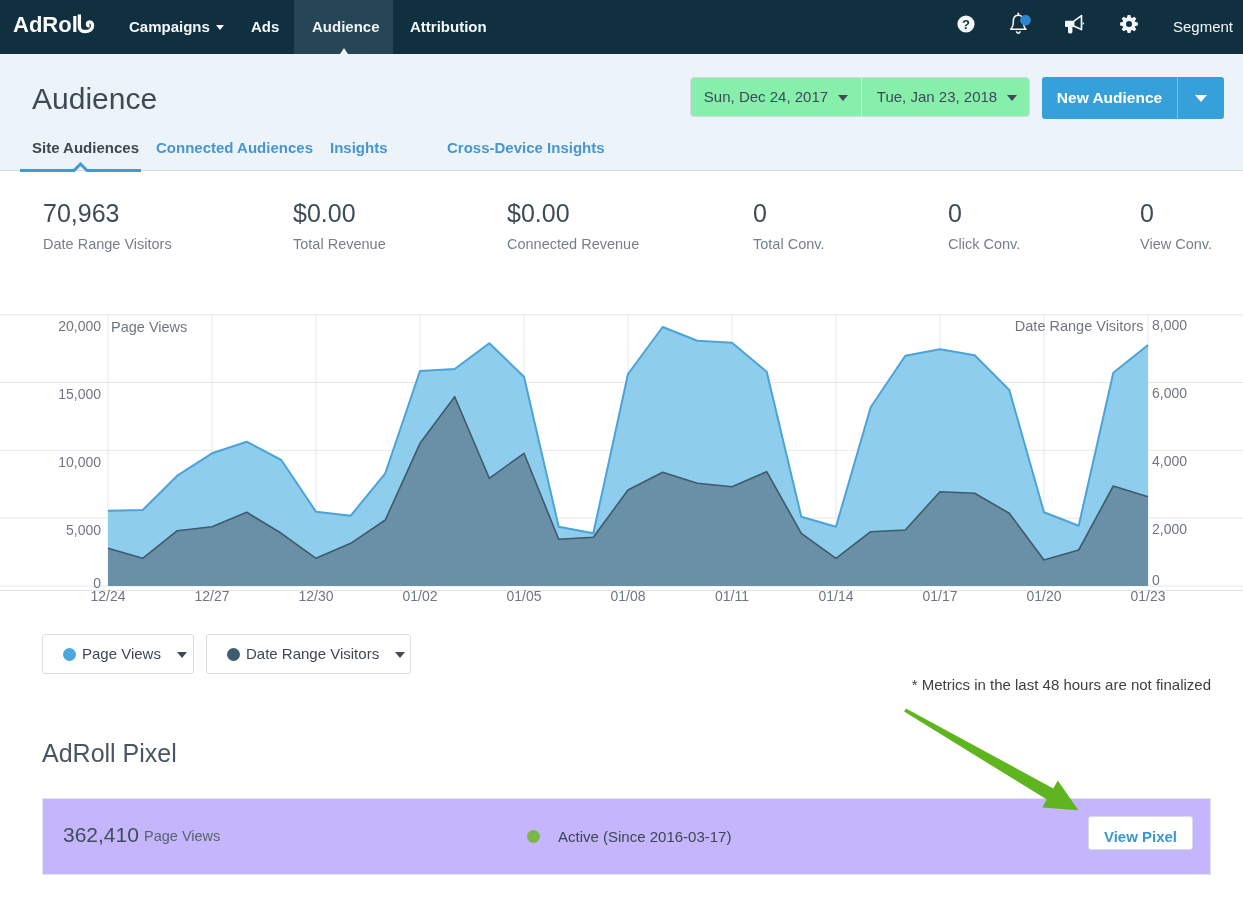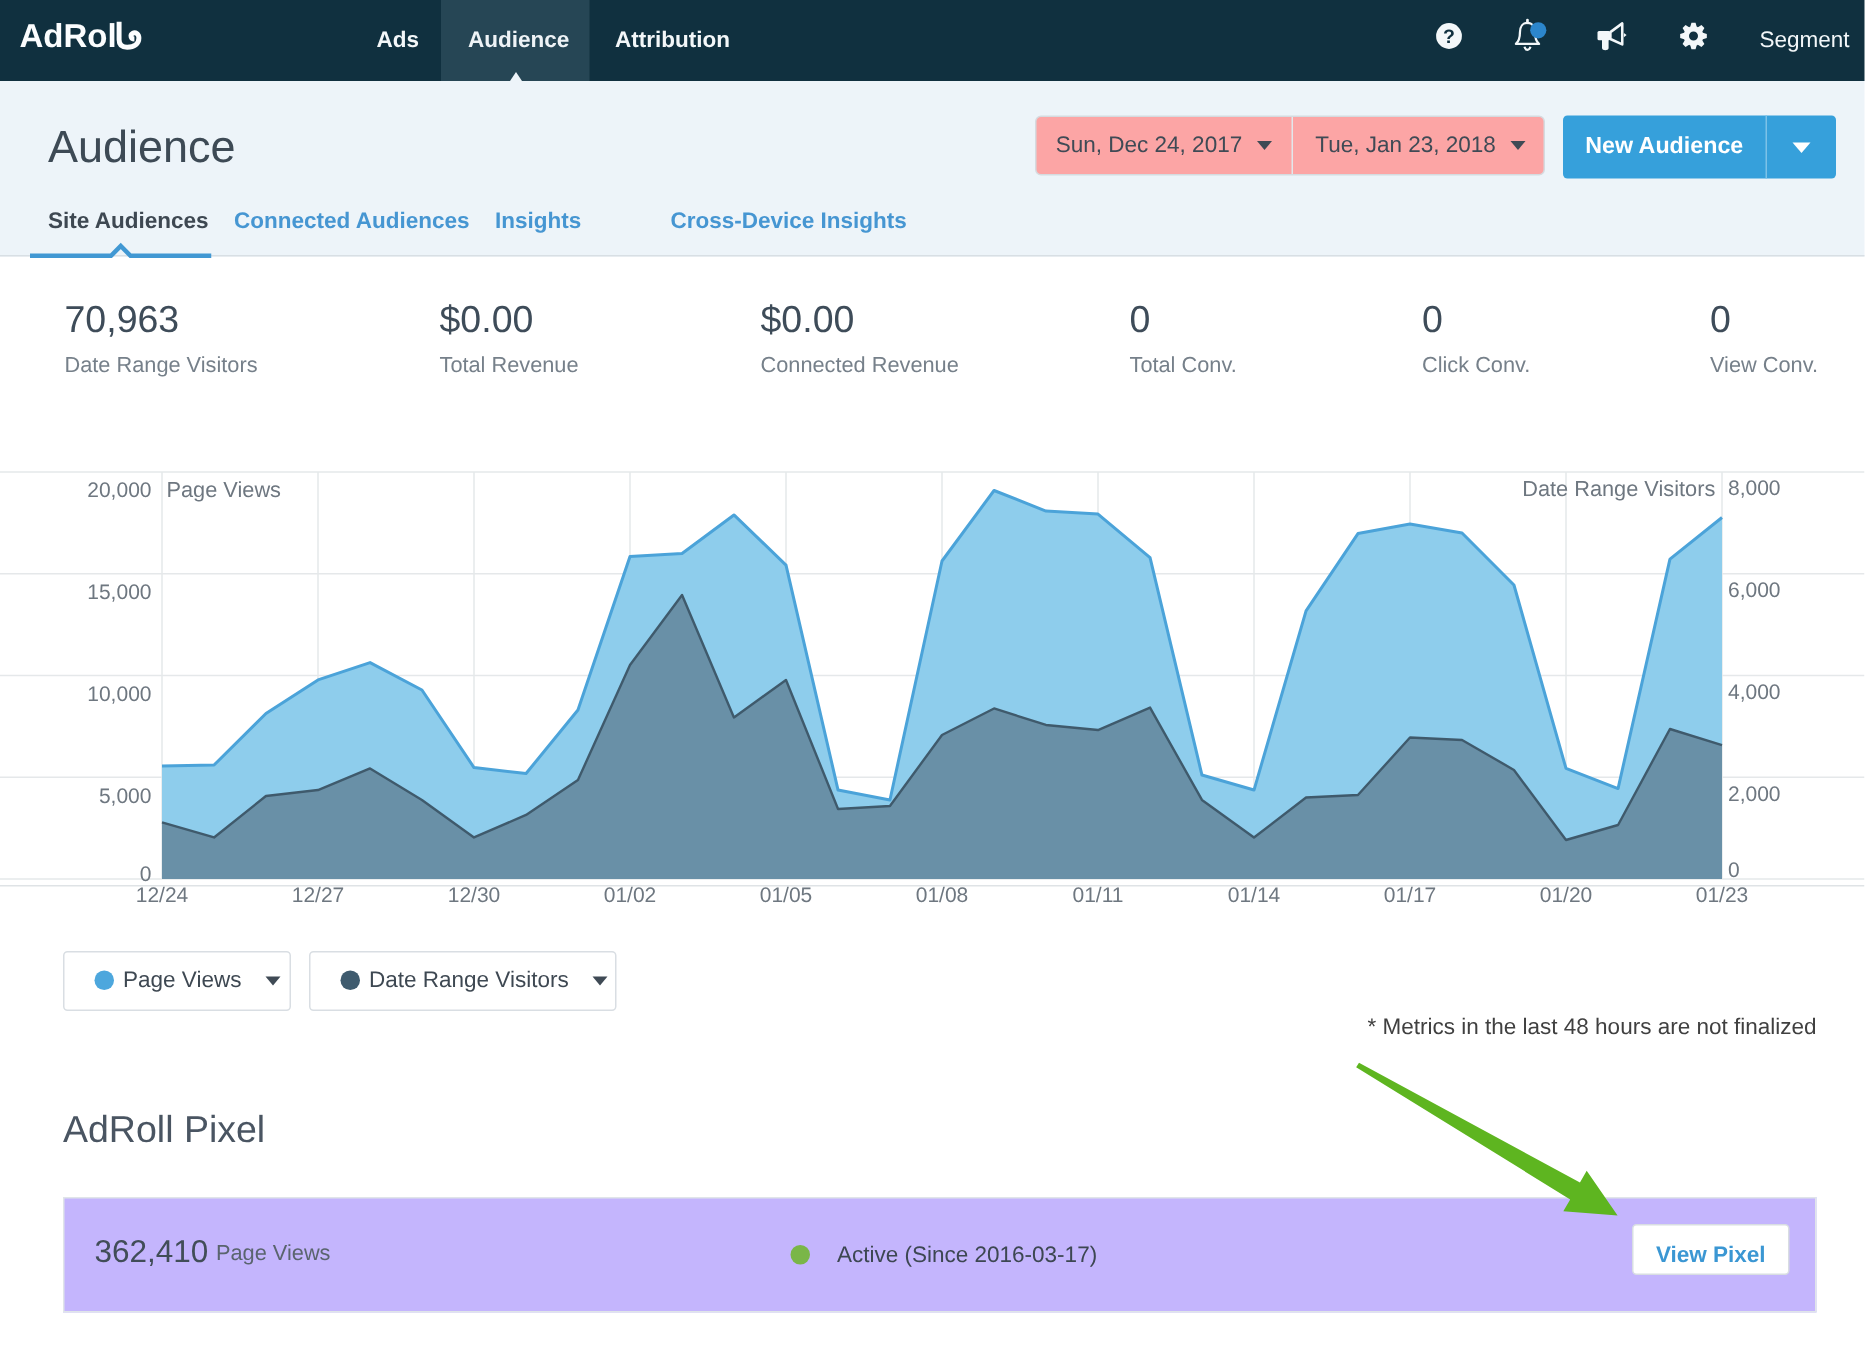--- a/index.html
+++ b/index.html
@@ -10,21 +10,21 @@
 #navActive { position:absolute; left:294px; top:0; width:99px; height:54px; background:#264655; }
 #navActive:after { content:""; position:absolute; left:45.5px; bottom:0; width:0; height:0; border-left:4.5px solid transparent; border-right:4.5px solid transparent; border-bottom:6px solid #edf4f9; }
 .navcaret { display:inline-block; width:0; height:0; border-left:4.5px solid transparent; border-right:4.5px solid transparent; border-top:5px solid #f3f7f9; vertical-align:2px; margin-left:6px; }
 
 #header { position:absolute; left:0; top:54px; width:1243px; height:117px; background:#edf4f9; border-bottom:1px solid #d8dfe4; }
 #h1 { position:absolute; left:32px; top:82px; font-size:30px; color:#3d4a55; font-weight:normal; }
 .tab { position:absolute; top:139px; font-size:15px; font-weight:bold; color:#4696d2; }
 .tab.active { color:#3e4852; }
 #tabline { position:absolute; left:20px; top:161px; }
 
-#dates { position:absolute; left:690px; top:77px; width:340px; height:40px; background:#fca5a5; border:1px solid #d5dbe0; border-radius:4px; }
+#dates { position:absolute; left:690px; top:77px; width:340px; height:40px; background:#86efac; border:1px solid #d5dbe0; border-radius:4px; }
 #dates .d { position:absolute; top:0; height:38px; line-height:38px; width:170px; text-align:center; font-size:15px; color:#3f4a55; }
 #dates .sep { position:absolute; left:170px; top:0; width:1px; height:38px; background:#e2e7eb; }
 .dcaret { display:inline-block; width:0; height:0; border-left:5px solid transparent; border-right:5px solid transparent; border-top:6px solid #3f4a55; margin-left:10px; vertical-align:1px; }
 #newaud { position:absolute; left:1042px; top:77px; width:182px; height:42px; background:#36a0db; border-radius:3px;padding-left:21px; }
 #newaud .main { position:absolute; left:0; top:0; width:135px; height:42px; line-height:42px; text-align:center; color:#fff; font-size:15.5px; font-weight:bold; }
 #newaud .split { position:absolute; left:135px; top:0; width:1px; height:42px; background:#7cc2e8; }
 #newaud .car { position:absolute; left:153px; top:18px; width:0; height:0; border-left:6.5px solid transparent; border-right:6.5px solid transparent; border-top:7px solid #fff; }
 
 .stat { position:absolute; }
 .stat .n { font-size:25px; color:#3e4c59; }
@@ -45,20 +45,21 @@
 </style>
 </head>
 <body>
 
 <div id="nav">
   <div id="navActive"></div>
   <svg width="100" height="32" viewBox="0 0 100 32" style="position:absolute;left:13px;top:8px;">
     <text x="0" y="23.5" font-family="Liberation Sans,sans-serif" font-size="22" font-weight="bold" fill="#fbfdfe" letter-spacing="0">AdRol</text>
     <path d="M66.4 6.5 L66.4 18.5 C66.4 21.8 68.3 23.5 71.8 23.5 C76.6 23.5 79.6 21.2 79.6 17.4 C79.6 14.6 77.3 13.2 75.4 14.3 C73.7 15.3 74.1 18 76.6 18" fill="none" stroke="#fbfdfe" stroke-width="3.3"></path>
   </svg>
+  <div class="item" style="left:129px;">Campaigns<span class="navcaret"></span></div>
   <div class="item" style="left:251px;">Ads</div>
   <div class="item" style="left:312px;color:#eef3f6;">Audience</div>
   <div class="item" style="left:410px;">Attribution</div>
 
   <svg width="20" height="20" viewBox="0 0 20 20" style="position:absolute;left:956px;top:14px;">
     <circle cx="10" cy="10" r="8.6" fill="#f3f7f9"></circle>
     <text x="10" y="14.6" text-anchor="middle" font-size="13" font-weight="bold" fill="#10303f" font-family="Liberation Sans,sans-serif">?</text>
   </svg>
 
   <svg width="28" height="26" viewBox="0 0 28 26" style="position:absolute;left:1008px;top:11px;">

